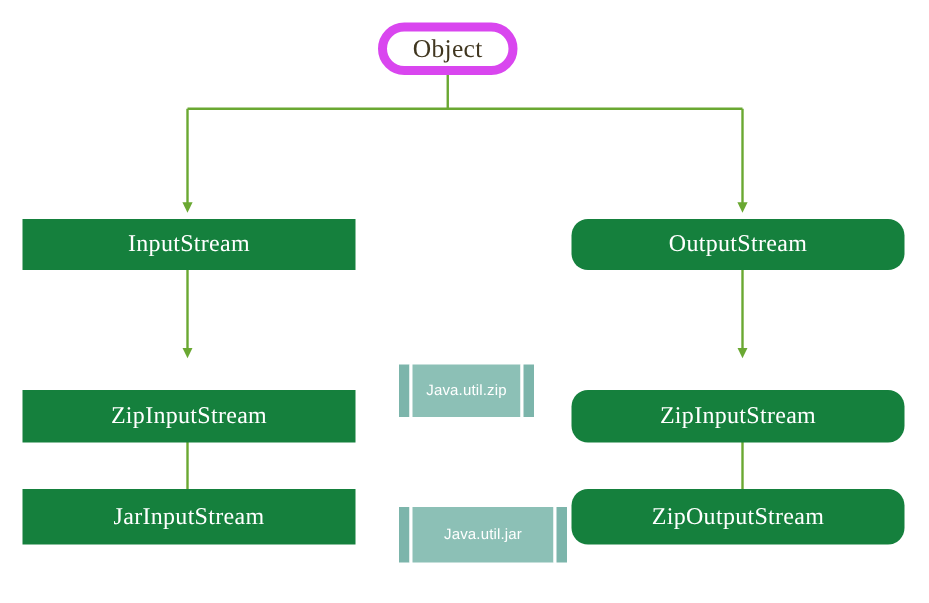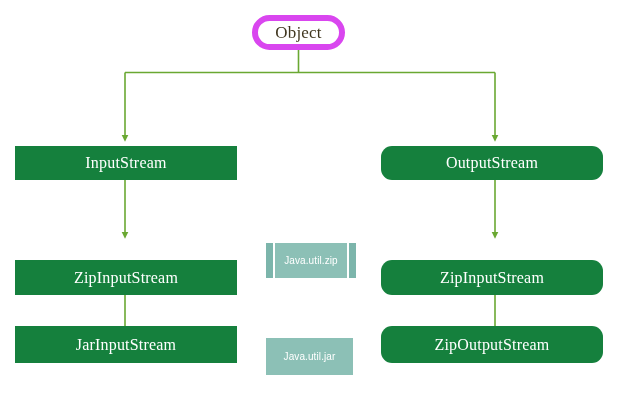--- a/index.html
+++ b/index.html
@@ -101,21 +101,21 @@
   }
   .package-badge .node-label {
     font-family: "Liberation Sans", "DejaVu Sans", sans-serif;
     font-size: 10px;
     color: #ffffff;
     line-height: 1;
     white-space: nowrap;
     letter-spacing: 0.1px;
   }
   #badge-zip { left: 266px; top: 243px; width: 90px; height: 35px; }
-  #badge-jar { left: 266px; top: 338px; width: 87px; height: 37px; flex-direction: column; }
+  #badge-jar { left: 266px; top: 338px; width: 112px; height: 37px; }
 </style>
 </head>
 <body>
 
 <div id="diagram-canvas">
 
   <svg id="connector-layer" width="619" height="402" viewBox="0 0 619 402" xmlns="http://www.w3.org/2000/svg">
     <defs>
       <marker id="arrowhead" markerWidth="8" markerHeight="8" refX="3.2" refY="4" orient="auto" markerUnits="userSpaceOnUse">
         <path d="M0,0.6 L7,4 L0,7.4 Z" fill="#6aa832"></path>

